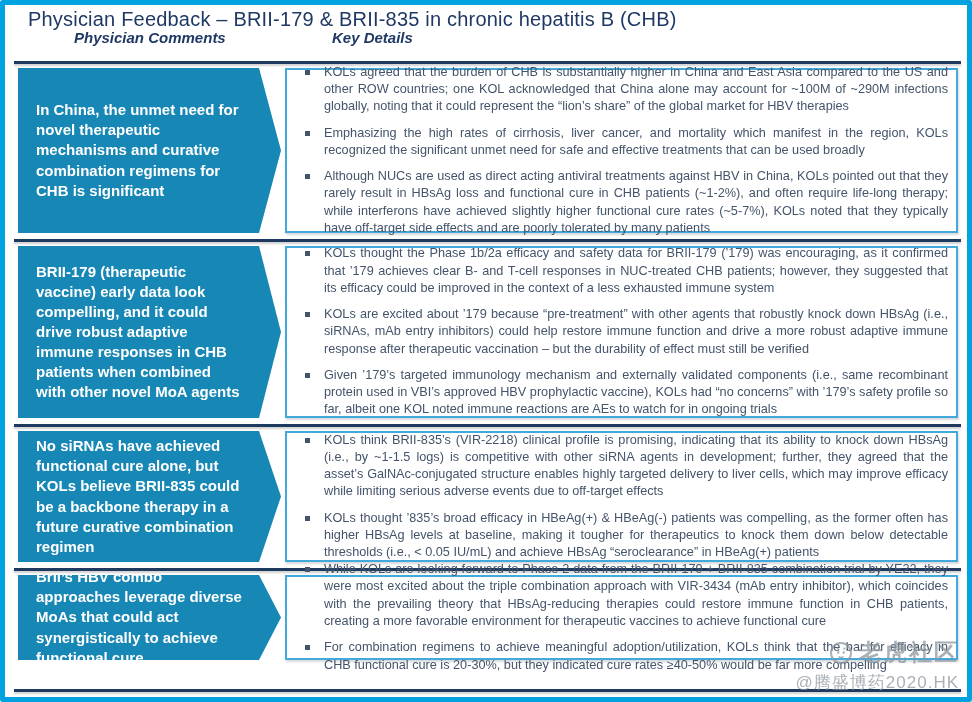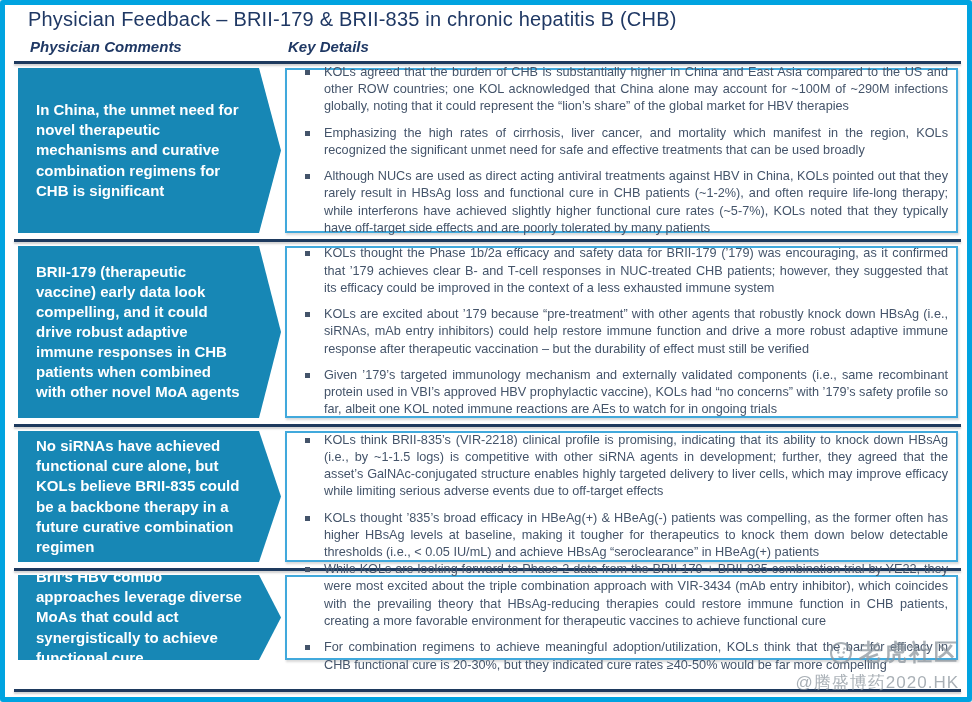--- a/index.html
+++ b/index.html
@@ -13,22 +13,22 @@
     font-family:"Liberation Sans", sans-serif;
     overflow:hidden;
     padding-left:36px;
   }
   .title{
     position:absolute;left:23px;top:3px;
     font-size:20px;color:#1f3864;font-weight:400;
     letter-spacing:.2px;
   }
   .hdr{
-    position:absolute;top:33px;
-    font-size:15px;font-weight:700;font-style:italic;color:#1f3864;
+    position:absolute;top:24px;
+    font-size:15px;font-weight:700;font-style:italic;color:#1f3864;margin-left:44px;
   }
   .hdr-left{left:25px;}
   .hdr-right{left:283px;}
   .sep{
     position:absolute;left:9px;width:947px;height:3px;
     background:#1e3a5e;
     box-shadow:0 2px 2px rgba(120,120,120,.35);
   }
   .row{position:absolute;left:0;width:100%;}
   .arrow{

